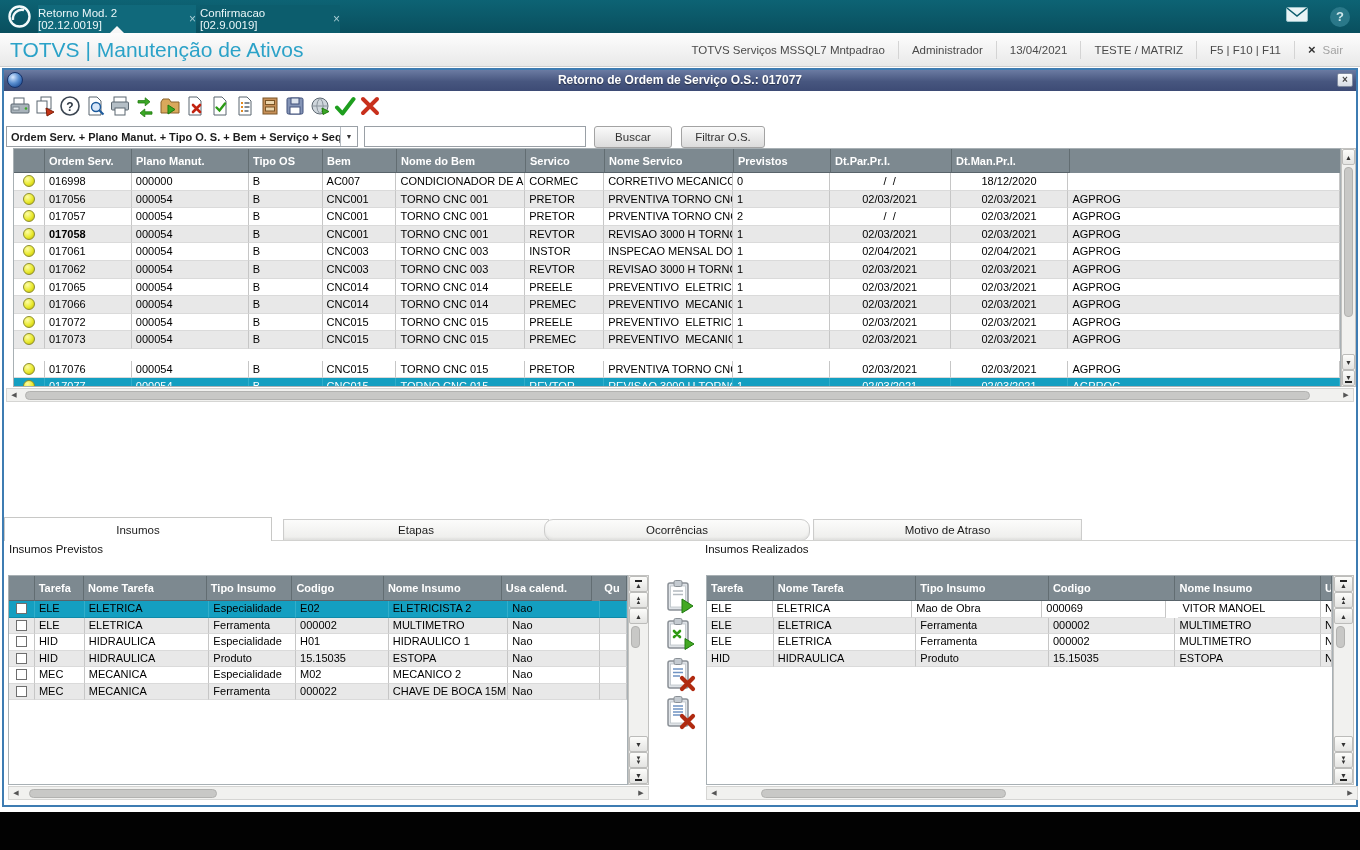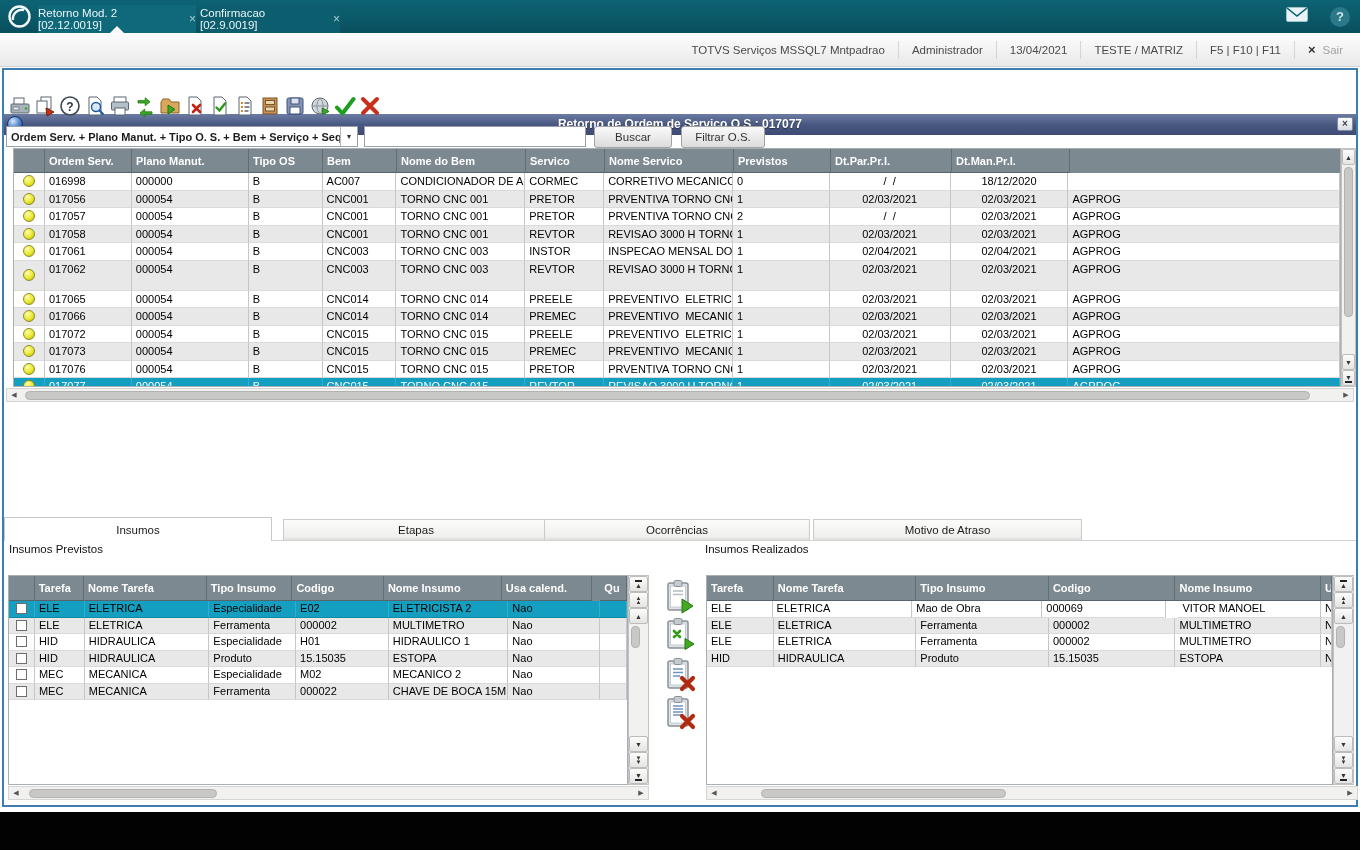--- a/index.html
+++ b/index.html
@@ -20,21 +20,21 @@
   .appheader { position:absolute; left:0; top:33px; width:1360px; height:34px; background:linear-gradient(#fdfdfd,#e9e9e9); border-bottom:1px solid #cfcfcf; }
   .brand { position:absolute; left:10px; top:5px; font-size:21px; color:#2ba2c8; }
   .envinfo { position:absolute; right:4px; top:0; height:34px; display:flex; align-items:center; }
   .envinfo .itm { font-size:11.5px; color:#4a4a4a; padding:0 13px; border-left:1px solid #d4d4d4; height:18px; line-height:18px; }
   .envinfo .itm:first-child { border-left:none; }
   .exit .x { color:#333; font-weight:bold; font-size:13px; margin-right:7px; }
   .exit .sair { color:#a3a3a3; }
 
   
   .dialog { position:absolute; left:2px; top:68px; width:1356px; height:739px; border:2px solid #3e7cb2; background:#fff; }
-  .titlebar { position:absolute; left:0; top:0; width:1352px; height:21px; background:linear-gradient(#6b7ba2,#47567f 55%,#3d4b75);margin-top:44px; }
+  .titlebar { position:absolute; left:0; top:0; width:1352px; height:21px; background:linear-gradient(#6b7ba2,#47567f 55%,#3d4b75); }
   .tb-ball { position:absolute; left:3px; top:2px; width:16px; height:16px; border-radius:50%; background:radial-gradient(circle at 35% 30%, #d8e8ff, #5a8fd0 45%, #1d4c94 85%); border:1px solid #17336a; }
   .tb-title { position:absolute; left:0; top:3px; width:100%; text-align:center; color:#fff; font-size:12px; font-weight:bold; text-shadow:0 1px 1px rgba(0,0,0,.45); }
   .wclose { position:absolute; right:3px; top:3px; width:16px; height:14px; background:linear-gradient(#fbfcfd,#d7dce4); border:1px solid #7f8aa0; border-radius:2px; color:#444; font-size:10px; font-weight:bold; text-align:center; line-height:12px; }
 
   .toolbar { position:absolute; left:4px; top:24px; height:30px; display:flex; gap:1px; }
   .tbi { width:24px; height:26px; background:transparent; border:none; padding:1px; }
   .tbi svg { width:22px; height:22px; }
 
   .filterrow { position:absolute; left:0; top:54px; width:1352px; height:26px; }
   .combo { position:absolute; left:2px; top:2px; width:352px; height:21px; background:#fff; border:1px solid #9aa0a6; display:flex; align-items:center; }
@@ -125,20 +125,21 @@
         <svg width="22" height="15" viewBox="0 0 22 15">
             <rect x="0.5" y="0.5" width="21" height="14" rx="1.5" fill="#e9f3f5" stroke="#9cc3ca"></rect>
             <path d="M1 1 L11 9 L21 1" fill="none" stroke="#0c5d6d" stroke-width="1.6"></path>
           </svg>
       </span>
       <span class="helpicon">?</span>
     </div>
   </div>
 
   <div class="appheader">
+    <div class="brand">TOTVS | Manutenção de Ativos</div>
     <div class="envinfo">
       <span class="itm">TOTVS Serviços MSSQL7 Mntpadrao</span>
       <span class="itm">Administrador</span>
       <span class="itm">13/04/2021</span>
       <span class="itm">TESTE / MATRIZ</span>
       <span class="itm">F5 | F10 | F11</span>
       <span class="itm exit"><span class="x">×</span><span class="sair">Sair</span></span>
     </div>
   </div>
 
@@ -282,21 +283,21 @@
           <div class="gc" style="width: 129px; line-height: 16.5px;">TORNO CNC 001</div>
           <div class="gc" style="width: 79px; line-height: 16.5px;">PRETOR</div>
           <div class="gc" style="width: 129px; line-height: 16.5px;">PRVENTIVA TORNO CNC</div>
           <div class="gc" style="width: 97px; line-height: 16.5px;">2</div>
           <div class="gc" style="width: 121px; line-height: 16.5px; text-align: center;">/  /</div>
           <div class="gc" style="width: 118px; line-height: 16.5px; text-align: center;">02/03/2021</div>
           <div class="gc" style="width: 272px; line-height: 16.5px;">AGPROG</div>
         </div>
         <div class="grow alt" style="height: 17.5px;">
           <div class="gc lead" style="width: 31px;"><span class="ball"></span></div>
-          <div class="gc" style="width: 87px; line-height: 16.5px;">017058</div>
+          <div class="gc" style="width: 87px; line-height: 16.5px; font-weight: bold;">017058</div>
           <div class="gc" style="width: 117px; line-height: 16.5px;">000054</div>
           <div class="gc" style="width: 74px; line-height: 16.5px;">B</div>
           <div class="gc" style="width: 74px; line-height: 16.5px;">CNC001</div>
           <div class="gc" style="width: 129px; line-height: 16.5px;">TORNO CNC 001</div>
           <div class="gc" style="width: 79px; line-height: 16.5px;">REVTOR</div>
           <div class="gc" style="width: 129px; line-height: 16.5px;">REVISAO 3000 H TORNO</div>
           <div class="gc" style="width: 97px; line-height: 16.5px;">1</div>
           <div class="gc" style="width: 121px; line-height: 16.5px; text-align: center;">02/03/2021</div>
           <div class="gc" style="width: 118px; line-height: 16.5px; text-align: center;">02/03/2021</div>
           <div class="gc" style="width: 272px; line-height: 16.5px;">AGPROG</div>
@@ -308,21 +309,21 @@
           <div class="gc" style="width: 74px; line-height: 16.5px;">B</div>
           <div class="gc" style="width: 74px; line-height: 16.5px;">CNC003</div>
           <div class="gc" style="width: 129px; line-height: 16.5px;">TORNO CNC 003</div>
           <div class="gc" style="width: 79px; line-height: 16.5px;">INSTOR</div>
           <div class="gc" style="width: 129px; line-height: 16.5px;">INSPECAO MENSAL DO T</div>
           <div class="gc" style="width: 97px; line-height: 16.5px;">1</div>
           <div class="gc" style="width: 121px; line-height: 16.5px; text-align: center;">02/04/2021</div>
           <div class="gc" style="width: 118px; line-height: 16.5px; text-align: center;">02/04/2021</div>
           <div class="gc" style="width: 272px; line-height: 16.5px;">AGPROG</div>
         </div>
-        <div class="grow alt" style="height: 30px;">
+        <div class="grow alt" style="height: 18px;">
           <div class="gc lead" style="width: 31px;"><span class="ball"></span></div>
           <div class="gc" style="width: 87px; line-height: 16.5px;">017062</div>
           <div class="gc" style="width: 117px; line-height: 16.5px;">000054</div>
           <div class="gc" style="width: 74px; line-height: 16.5px;">B</div>
           <div class="gc" style="width: 74px; line-height: 16.5px;">CNC003</div>
           <div class="gc" style="width: 129px; line-height: 16.5px;">TORNO CNC 003</div>
           <div class="gc" style="width: 79px; line-height: 16.5px;">REVTOR</div>
           <div class="gc" style="width: 129px; line-height: 16.5px;">REVISAO 3000 H TORNO</div>
           <div class="gc" style="width: 97px; line-height: 16.5px;">1</div>
           <div class="gc" style="width: 121px; line-height: 16.5px; text-align: center;">02/03/2021</div>
@@ -378,21 +379,21 @@
           <div class="gc" style="width: 74px; line-height: 16.5px;">B</div>
           <div class="gc" style="width: 74px; line-height: 16.5px;">CNC015</div>
           <div class="gc" style="width: 129px; line-height: 16.5px;">TORNO CNC 015</div>
           <div class="gc" style="width: 79px; line-height: 16.5px;">PREMEC</div>
           <div class="gc" style="width: 129px; line-height: 16.5px;">PREVENTIVO  MECANICO</div>
           <div class="gc" style="width: 97px; line-height: 16.5px;">1</div>
           <div class="gc" style="width: 121px; line-height: 16.5px; text-align: center;">02/03/2021</div>
           <div class="gc" style="width: 118px; line-height: 16.5px; text-align: center;">02/03/2021</div>
           <div class="gc" style="width: 272px; line-height: 16.5px;">AGPROG</div>
         </div>
-        <div class="grow" style="height: 17.5px;">
+        <div class="grow" style="height: 17.5px; margin-top: 12px;">
           <div class="gc lead" style="width: 31px;"><span class="ball"></span></div>
           <div class="gc" style="width: 87px; line-height: 16.5px;">017076</div>
           <div class="gc" style="width: 117px; line-height: 16.5px;">000054</div>
           <div class="gc" style="width: 74px; line-height: 16.5px;">B</div>
           <div class="gc" style="width: 74px; line-height: 16.5px;">CNC015</div>
           <div class="gc" style="width: 129px; line-height: 16.5px;">TORNO CNC 015</div>
           <div class="gc" style="width: 79px; line-height: 16.5px;">PRETOR</div>
           <div class="gc" style="width: 129px; line-height: 16.5px;">PRVENTIVA TORNO CNC</div>
           <div class="gc" style="width: 97px; line-height: 16.5px;">1</div>
           <div class="gc" style="width: 121px; line-height: 16.5px; text-align: center;">02/03/2021</div>
@@ -428,21 +429,21 @@
         <div class="hbtn">◀</div>
         <div class="htrack">
           <div class="hthumb" style="left: 4px; width: 1285px;"></div>
         </div>
         <div class="hbtn">▶</div>
       </div>
 
     <div class="tabstrip">
       <div class="tab active">Insumos</div>
       <div class="tab inactive" style="left:279px; width:266px;">Etapas</div>
-      <div class="tab inactive" style="left:540px; width:266px;">Ocorrências</div>
+      <div class="tab inactive" style="left:540px; width:266px;border-radius:9px;">Ocorrências</div>
       <div class="tab inactive" style="left:809px; width:269px;">Motivo de Atraso</div>
       <div class="tabline"></div>
     </div>
 
     <div class="paneltitle left">Insumos Previstos</div>
     <div class="paneltitle right">Insumos Realizados</div>
 
     <div id="prevgrid" class="grid">
         <div class="ghead" style="height: 25px;">
           <div class="gh" style="width: 26px;"></div>

